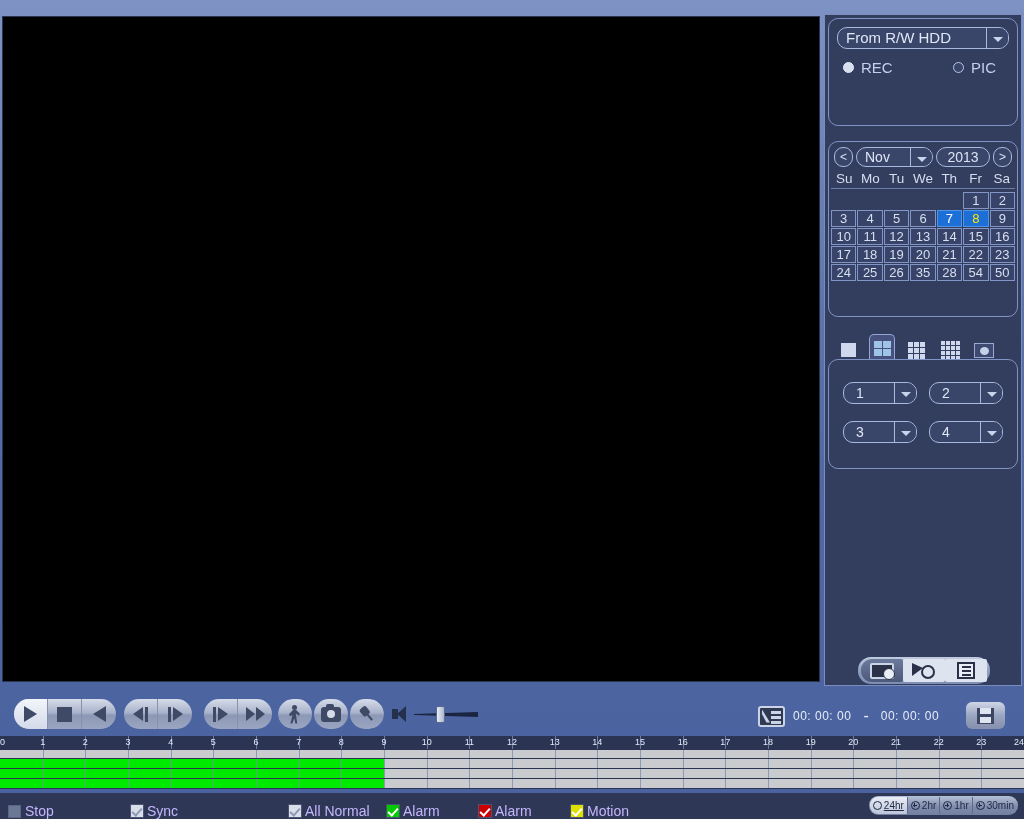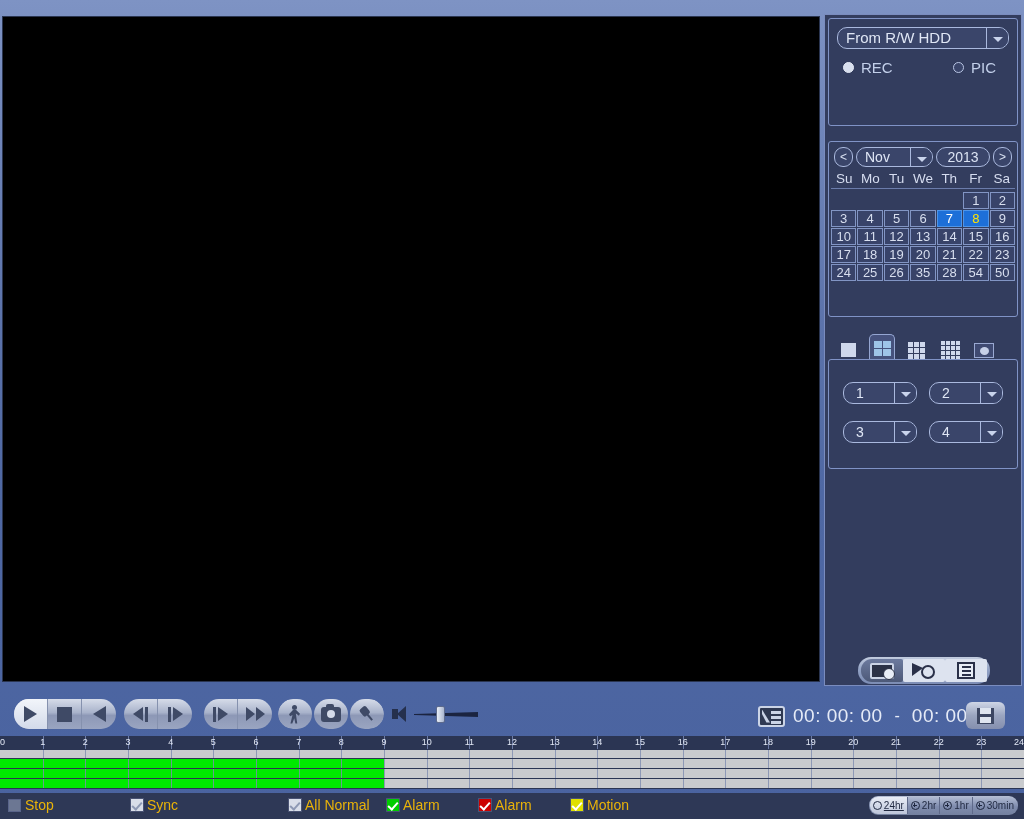--- a/index.html
+++ b/index.html
@@ -29,21 +29,21 @@
     left: 824px; top: 14px;
     width: 198px; height: 672px;
     background: #333d5e;
     border: 1px solid #7a8cbe;
   }
 
   .panel {
     position: absolute;
     background: #333d5e;
     border: 1px solid #8093c6;
-    border-radius: 3px;
+    border-radius: 10px;
   }
 
   
   #source-panel { left: 3px; top: 3px; width: 190px; height: 108px; }
 
   .pill-select {
     position: relative;
     border: 1px solid #aab9de;
     border-radius: 10px;
     height: 22px;
@@ -441,21 +441,21 @@
   }
   .icon-clip::after {
     content: "";
     position: absolute; right: 2px; top: 3px;
     width: 10px; height: 3px;
     background: #cbd4e6;
     box-shadow: 0 5px 0 #cbd4e6, 0 10px 0 #cbd4e6;
   }
   #time-range .tval {
     color: #e6ebf7;
-    font-size: 19px;
+    font-size: 12px;
     letter-spacing: 0.5px;
     font-family: "Liberation Sans", sans-serif;
   }
   #time-range .dash { color: #e6ebf7; font-size: 16px; padding: 0 12px; }
 
   #save-btn {
     position: absolute;
     left: 966px; top: 702px;
     width: 39px; height: 27px;
     border-radius: 6px;
@@ -527,24 +527,24 @@
 
   
   #status-bar {
     position: absolute;
     left: 0; top: 793px;
     width: 1024px; height: 26px;
     background: #2e3856;
   }
   .legend {
     position: absolute;
-    top: 4px;
+    top: 10px;
     display: flex;
     align-items: center;
-    color: #eab308;
+    color: #c4b5fd;
     font-size: 14px;
   }
   .sw {
     width: 13px; height: 13px;
     display: inline-block;
     margin-right: 4px;
     border: 1px solid #59648a;
   }
   .chk {
     width: 14px; height: 14px;

